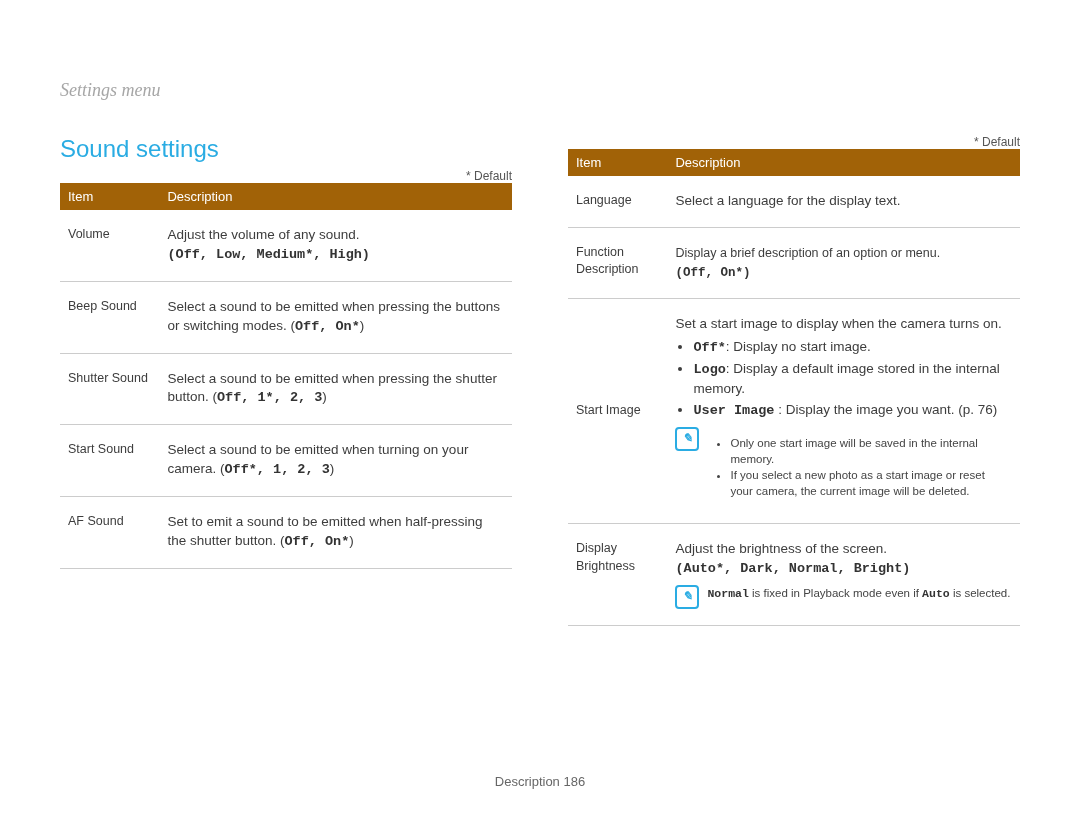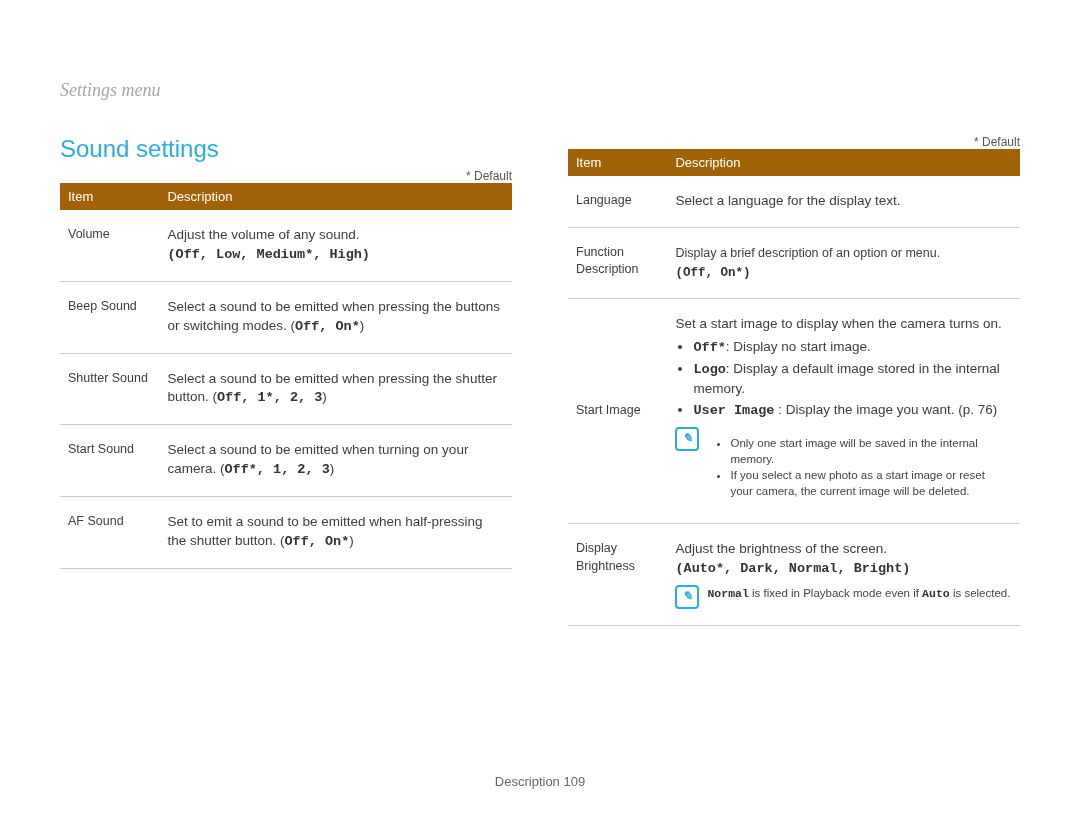--- a/index.html
+++ b/index.html
@@ -207,14 +207,14 @@
           </div>
         </td>
       </tr>
     </tbody>
       </table>
   </div>
 
 </div>
 
 <div class="footer">
-  <span>Description</span>&nbsp;<span>109</span>
+  <span>Description</span>&nbsp;<span>186</span>
 </div>
 
 </body></html>

